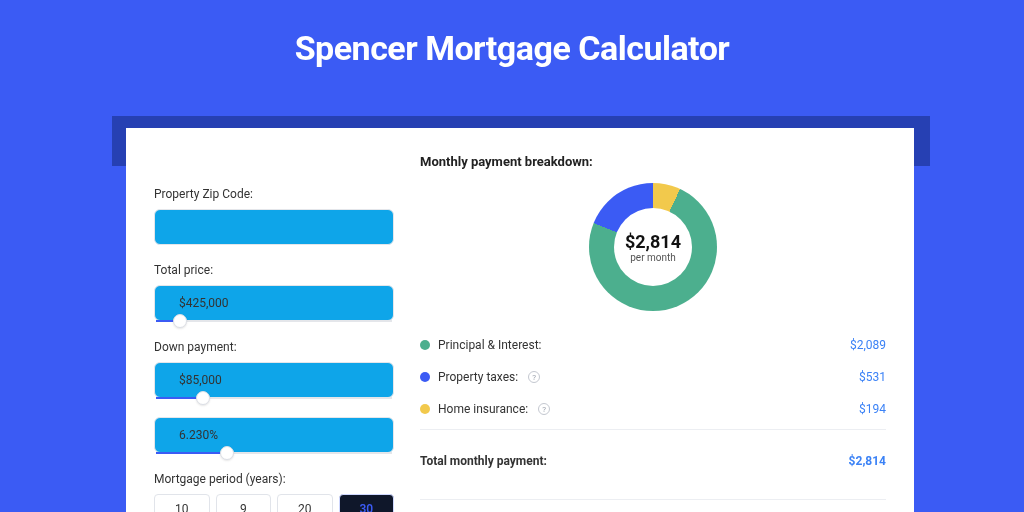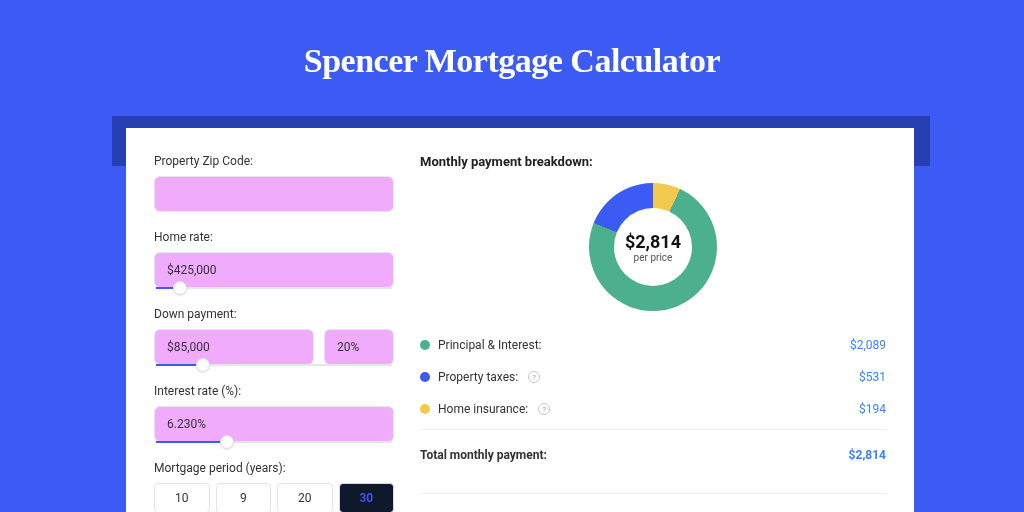--- a/index.html
+++ b/index.html
@@ -1,24 +1,24 @@
 <!DOCTYPE html>
 <html><head>
 <meta charset="utf-8">
 <style>
   * { box-sizing: border-box; margin: 0; padding: 0; font-family: -apple-system, BlinkMacSystemFont, "Segoe UI", Roboto, Helvetica, Arial, sans-serif; }
   body { background: #3b5bf4; width: 1024px; height: 512px; overflow: hidden; }
   .outer { width: 1024px; height: 512px; position: relative; }
-  .title { color: #fff; font-size: 34px; font-weight: 700; text-align: center; padding-top: 42px; letter-spacing: -0.5px; font-family: Liberation Serif, serif; }
+  .title { color: #fff; font-size: 34px; font-weight: 700; text-align: center; padding-top: 28px; letter-spacing: -0.5px; }
   .shadow-band { position: absolute; top: 116px; left: 112px; right: 94px; height: 50px; background: #2640b3; }
   .card { position: absolute; top: 128px; left: 126px; right: 110px; bottom: 0; background: #fff; display: flex; padding: 26px 28px 0 28px; gap: 26px; }
-  .left { flex: 0 0 240px; }
+  .left { flex: 0 0 240px; margin-top: 33px; }
   .right { flex: 1; min-width: 0; }
   .field-label { font-size: 12px; color: #333; margin-bottom: 8px; }
-  .text-input { width: 100%; border: 1px solid #e4e6ea; border-radius: 6px; height: 36px; padding: 0 12px; font-size: 12px; color: #333; background: #f0abfc; }
+  .text-input { width: 100%; border: 1px solid #e4e6ea; border-radius: 6px; height: 36px; padding: 0 24px; font-size: 12px; color: #333; background: #0ea5e9; }
   .text-input::placeholder { color: #999; }
   .row { display: flex; gap: 10px; align-items: center; }
   .row .text-input.narrow { flex: 0 0 70px; }
   .slider-track { position: relative; height: 2px; background: #e4e6ea; margin: -1px 2px 0 2px; }
   .slider-fill { position: absolute; left: 0; top: 0; height: 100%; background: #3b5bf4; }
   .slider-thumb { position: absolute; top: 50%; width: 14px; height: 14px; border-radius: 50%; background: #fff; border: 1px solid #dcdfe6; box-shadow: 0 1px 2px rgba(0,0,0,0.1); transform: translate(-50%, -50%); }
   .field-block { margin-bottom: 18px; }
   .seg { display: flex; gap: 6px; }
   .seg button { flex: 1; height: 30px; border: 1px solid #e1e4ea; background: #fff; border-radius: 4px; font-size: 12px; color: #333; cursor: pointer; }
   .seg button.active { background: #0f172a; color: #3b5bf4; border-color: #cfd8ff; font-weight: 600; }
@@ -36,21 +36,21 @@
   .donut-sub { font-size: 10px; color: #555; }
 
   .legend-row { display: flex; align-items: center; justify-content: space-between; padding: 9px 0; font-size: 12px; color: #333; text-align: right; }
   .legend-left { display: flex; align-items: center; gap: 8px; }
   .dot { width: 10px; height: 10px; border-radius: 50%; display: inline-block; }
   .dot.green { background: #4caf8e; }
   .dot.blue { background: #3b5bf4; }
   .dot.yellow { background: #f2c94c; }
   .info-icon { width: 12px; height: 12px; border-radius: 50%; border: 1px solid #c4c8d0; color: #9aa0ab; font-size: 8px; display: inline-flex; align-items: center; justify-content: center; margin-left: 2px; }
   .legend-amount { color: #3b82f6; }
-  .total-row { border-top: 1px solid #eceef2; margin-top: 4px; padding-top: 18px; font-weight: 700; }
+  .total-row { border-top: 1px solid #eceef2; margin-top: 4px; padding-top: 24px; font-weight: 700; }
 
   .amort { margin-top: 22px; border-top: 1px solid #eceef2; padding-top: 18px; }
   .amort-title { font-size: 13px; font-weight: 700; color: #222; margin-bottom: 10px; }
 </style>
 </head>
 <body>
 
 <div class="outer">
   <h1 class="title">Spencer Mortgage Calculator</h1>
   <div class="shadow-band"></div>
@@ -58,42 +58,40 @@
   <div class="card">
 
     <div class="left">
 
       <div class="field-block">
         <div class="field-label">Property Zip Code:</div>
         <input class="text-input" type="text" style="">
       </div>
 
       <div class="field-block">
-        <div class="field-label">Home rate:</div>
+        <div class="field-label">Total price:</div>
         <input class="text-input" type="text" value="$425,000" style="">
         <div class="slider-track">
           <div class="slider-fill" style="width:10%"></div>
           <div class="slider-thumb" style="left:10%"></div>
         </div>
       </div>
 
       <div class="field-block">
         <div class="field-label">Down payment:</div>
         <div class="row">
           <input class="text-input" type="text" value="$85,000" style="">
-          <input class="text-input narrow" type="text" value="20%" style="">
         </div>
         <div class="slider-track">
           <div class="slider-fill" style="width:20%"></div>
           <div class="slider-thumb" style="left:20%"></div>
         </div>
       </div>
 
       <div class="field-block">
-        <div class="field-label">Interest rate (%):</div>
         <input class="text-input" type="text" value="6.230%" style="">
         <div class="slider-track">
           <div class="slider-fill" style="width:30%"></div>
           <div class="slider-thumb" style="left:30%"></div>
         </div>
       </div>
 
       <div class="field-block">
         <div class="field-label">Mortgage period (years):</div>
         <div class="seg">
@@ -106,21 +104,21 @@
 
     </div>
 
     <div class="right">
       <div class="section-title">Monthly payment breakdown:</div>
 
       <div class="donut-wrap">
         <div class="donut">
           <div class="donut-hole">
             <div class="donut-amount">$2,814</div>
-            <div class="donut-sub">per price</div>
+            <div class="donut-sub">per month</div>
           </div>
         </div>
       </div>
 
       <div class="legend-row">
         <div class="legend-left">
           <span class="dot green"></span>
           <span>Principal &amp; Interest:</span>
         </div>
         <span class="legend-amount">$2,089</span>

